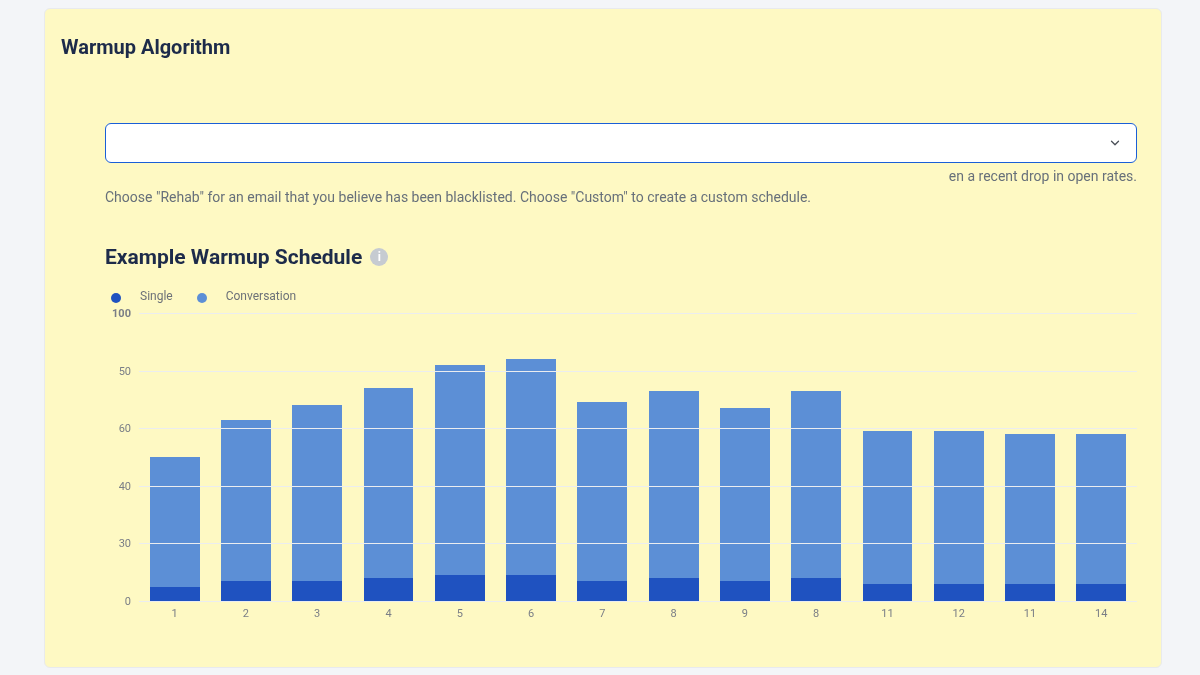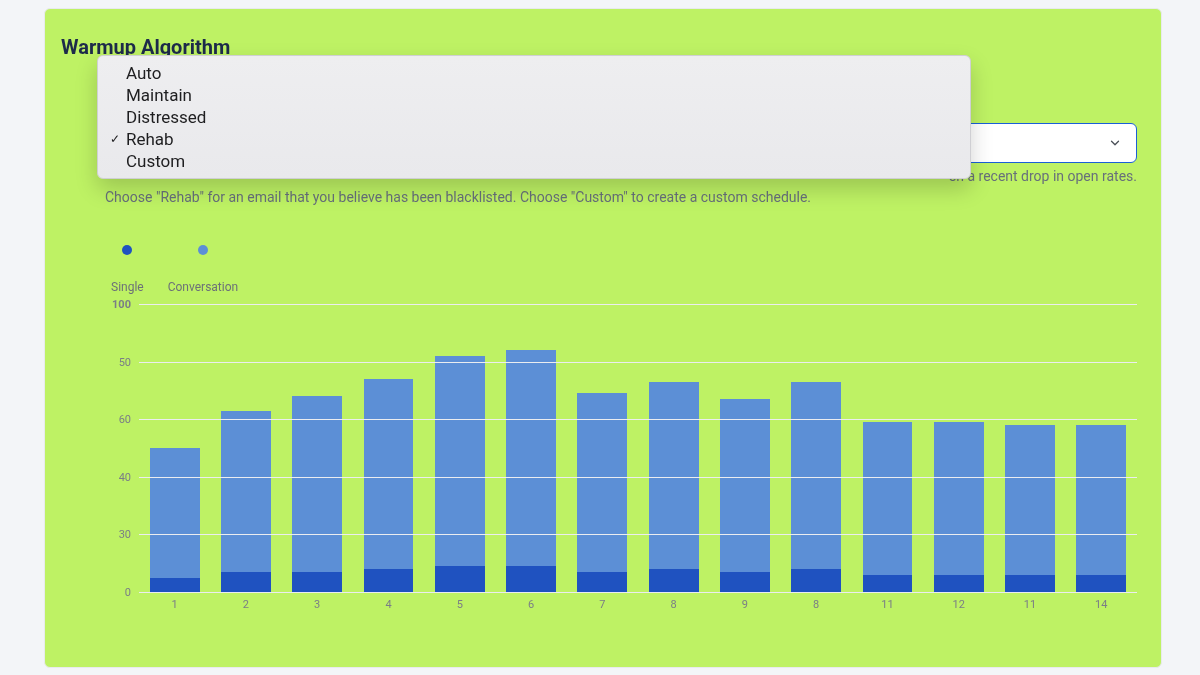--- a/index.html
+++ b/index.html
@@ -10,21 +10,21 @@
     height: 675px;
     overflow: hidden;
     position: relative;
   }
   .card {
     position: absolute;
     left: 44px;
     top: 8px;
     width: 1118px;
     height: 660px;
-    background: #bef264;
+    background: #fef9c3;
     border: 1px solid #e8eaed;
     border-radius: 6px;
     padding: 20px 10px 10px 10px;
   }
   .section-title {
     font-size: 20px;
     font-weight: 700;
     color: #1d2b4a;
     padding-left: 6px;
     margin-top: 6px;
@@ -127,21 +127,21 @@
     font-style: normal;
   }
   .legend {
     display: flex;
     gap: 24px;
     font-size: 12px;
     color: #6c7178;
     padding-left: 6px;
     margin-bottom: 10px;
   }
-  .legend .item { display: flex; align-items: center; gap: 25px; flex-direction: column; }
+  .legend .item { display: flex; align-items: flex-end; gap: 19px; }
   .dot { width: 10px; height: 10px; border-radius: 50%; }
   .dot.single { background: #1f52c0; }
   .dot.conv   { background: #5c8fd6; }
   .chart-area {
     position: relative;
     height: 310px;
     width: 100%;
   }
   .plot {
     position: absolute;
@@ -220,44 +220,26 @@
     <span class="chevron-down">
       <svg viewBox="0 0 24 24" fill="none" stroke="#4a4f57" stroke-width="2.2" stroke-linecap="round" stroke-linejoin="round">
           <polyline points="6 9 12 15 18 9"></polyline>
         </svg>
     </span>
   </div>
 
   <div class="help1">en a recent drop in open rates.</div>
   <div class="help2">Choose "Rehab" for an email that you believe has been blacklisted. Choose "Custom" to create a custom schedule.</div>
 
-  <div class="dropdown-popup" id="dropdown-popup">
-      <div class="opt">
-        <span class="check"></span>
-        <span>Auto</span>
-      </div>
-      <div class="opt">
-        <span class="check"></span>
-        <span>Maintain</span>
-      </div>
-      <div class="opt">
-        <span class="check"></span>
-        <span>Distressed</span>
-      </div>
-      <div class="opt">
-        <span class="check">✓</span>
-        <span>Rehab</span>
-      </div>
-      <div class="opt">
-        <span class="check"></span>
-        <span>Custom</span>
-      </div>
+
+  <div class="chart-section">
+    <div class="chart-title-row">
+      <div class="chart-title">Example Warmup Schedule</div>
+      <span class="info-icon">i</span>
     </div>
-
-  <div class="chart-section">
     <div class="legend">
       <div class="item">
         <span class="dot single"></span>
         <span>Single</span>
       </div>
       <div class="item">
         <span class="dot conv"></span>
         <span>Conversation</span>
       </div>
     </div>

